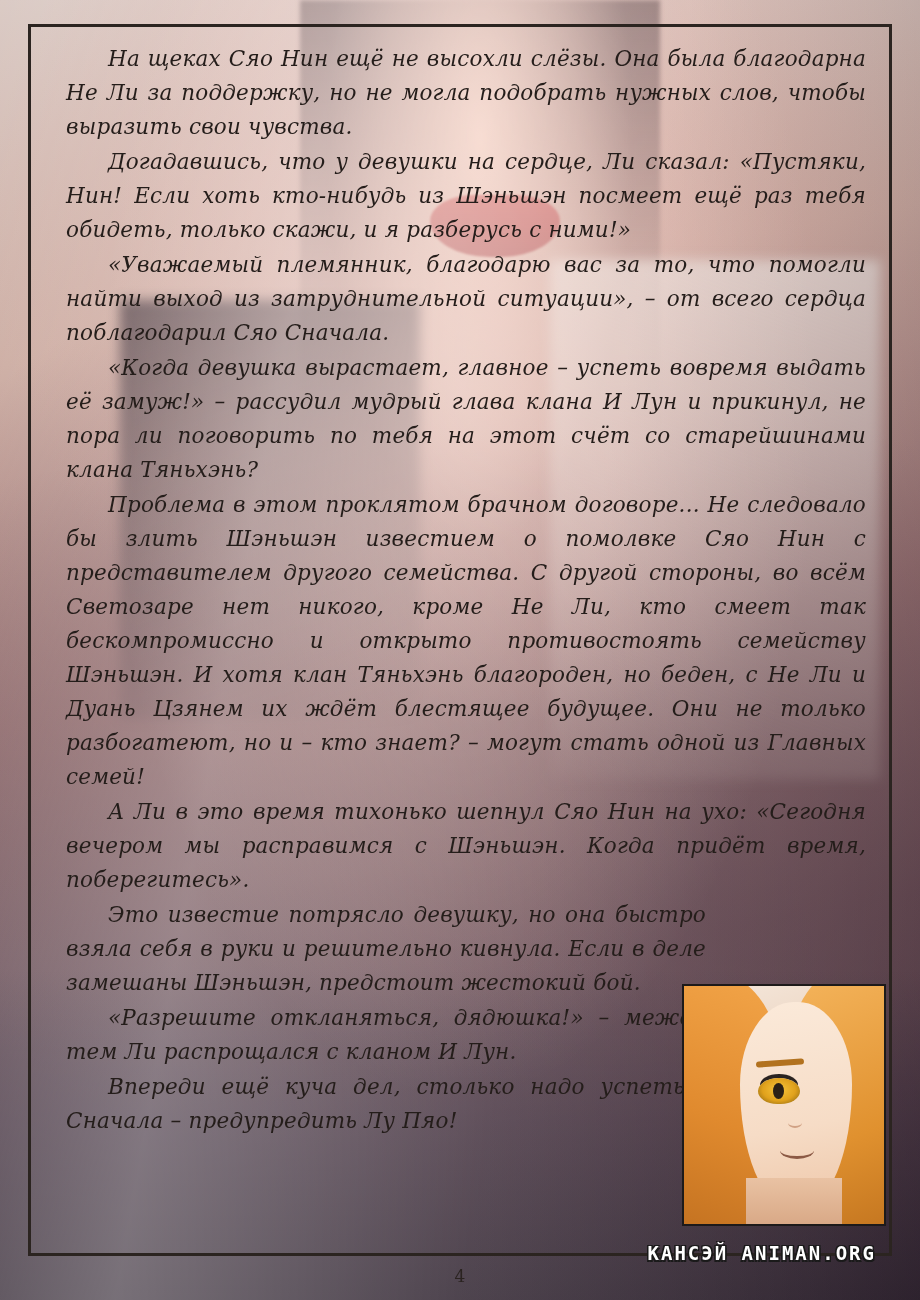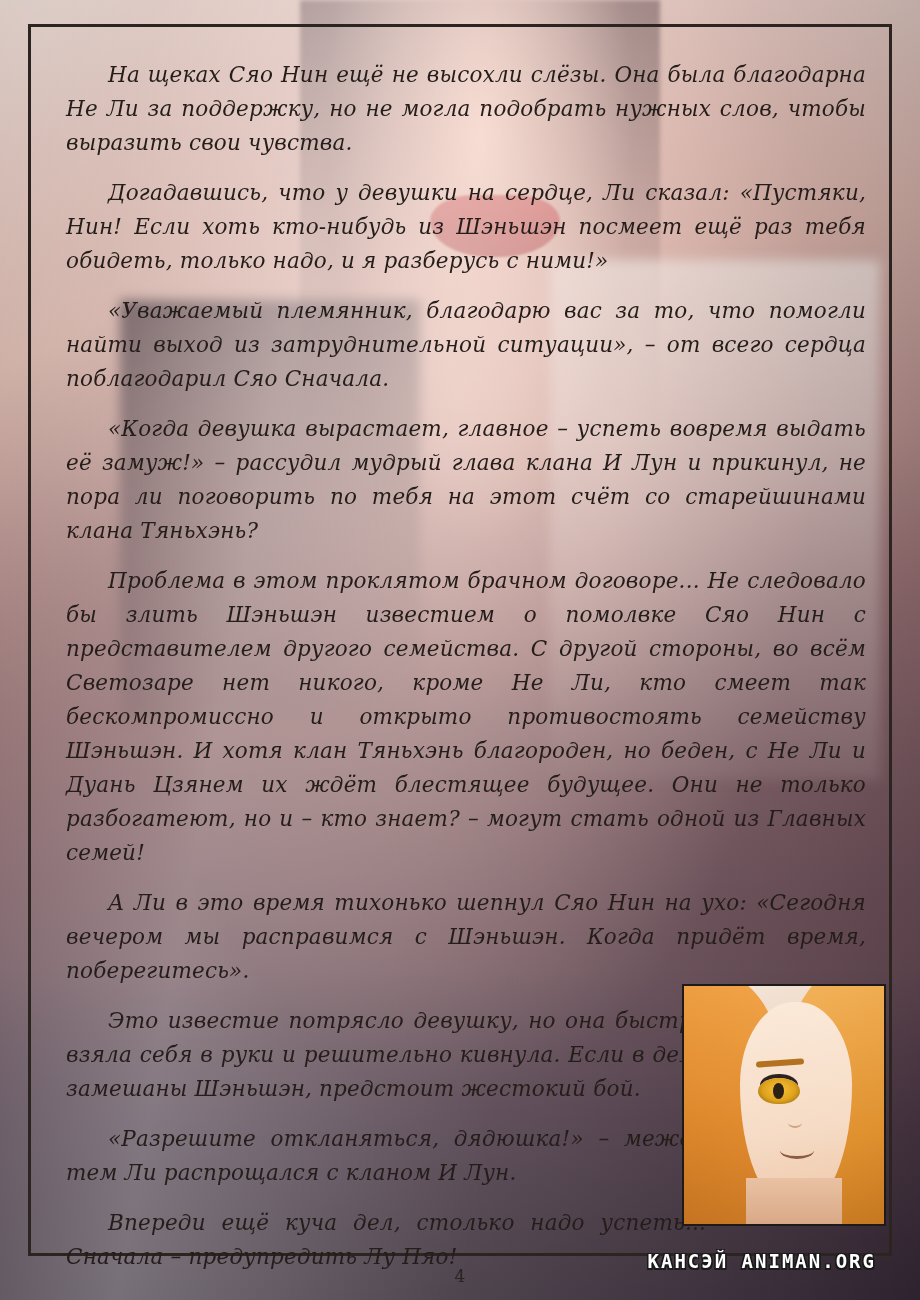--- a/index.html
+++ b/index.html
@@ -110,21 +110,21 @@
     left: 66px;
     top: 42px;
     width: 800px;
     color: #241d1a;
     font-family: "DejaVu Serif", serif;
     font-size: 21.5px;
     line-height: 34px;
     letter-spacing: 0.2px;
   }
   .para {
-    margin: 16px 0 1px 0;
+    margin: 0 0 1px 0;
     text-indent: 42px;
     text-align: justify;
     font-style: italic;
   }
   .para.wrap-right {
     
   }
 
   
   .portrait {
@@ -218,21 +218,21 @@
     bottom: 0;
     width: 96px;
     height: 46px;
     background: linear-gradient(180deg, #e9c2a3, #d9a987);
   }
 
   
   .watermark {
     position: absolute;
     right: 44px;
-    bottom: 28px;
+    bottom: 36px;
     font-family: "DejaVu Sans Mono", monospace;
     font-size: 19px;
     font-weight: bold;
     letter-spacing: 2px;
     color: #ffffff;
     text-shadow:
       -1.5px -1.5px 0 #1a1a1a,
       1.5px -1.5px 0 #1a1a1a,
       -1.5px 1.5px 0 #1a1a1a,
       1.5px 1.5px 0 #1a1a1a;
@@ -261,21 +261,21 @@
     <div class="bg-mask"></div>
     <div class="bg-shoulder-l"></div>
     <div class="bg-shoulder-r"></div>
     <div class="bg-bottom"></div>
   </div>
 
   <div class="frame"></div>
 
   <div class="text-column">
     <p class="para">На щеках Сяо Нин ещё не высохли слёзы. Она была благодарна Не Ли за поддержку, но не могла подобрать нужных слов, чтобы выразить свои чувства.</p>
-    <p class="para">Догадавшись, что у девушки на сердце, Ли сказал: «Пустяки, Нин! Если хоть кто-нибудь из Шэньшэн посмеет ещё раз тебя обидеть, только надо, и я разберусь с ними!»</p>
+    <p class="para">Догадавшись, что у девушки на сердце, Ли сказал: «Пустяки, Нин! Если хоть кто-нибудь из Шэньшэн посмеет ещё раз тебя обидеть, только скажи, и я разберусь с ними!»</p>
     <p class="para">«Уважаемый племянник, благодарю вас за то, что помогли найти выход из затруднительной ситуации», – от всего сердца поблагодарил Сяо Сначала.</p>
     <p class="para">«Когда девушка вырастает, главное – успеть вовремя выдать её замуж!» – рассудил мудрый глава клана И Лун и прикинул, не пора ли поговорить по тебя на этот счёт со старейшинами клана Тяньхэнь?</p>
     <p class="para">Проблема в этом проклятом брачном договоре... Не следовало бы злить Шэньшэн известием о помолвке Сяо Нин с представителем другого семейства. С другой стороны, во всём Светозаре нет никого, кроме Не Ли, кто смеет так бескомпромиссно и открыто противостоять семейству Шэньшэн. И хотя клан Тяньхэнь благороден, но беден, с Не Ли и Дуань Цзянем их ждёт блестящее будущее. Они не только разбогатеют, но и – кто знает? – могут стать одной из Главных семей!</p>
     <p class="para">А Ли в это время тихонько шепнул Сяо Нин на ухо: «Сегодня вечером мы расправимся с Шэньшэн. Когда придёт время, поберегитесь».</p>
     <p class="para wrap-right" style="width:640px;">Это известие потрясло девушку, но она быстро взяла себя в руки и решительно кивнула. Если в деле замешаны Шэньшэн, предстоит жестокий бой.</p>
     <p class="para wrap-right" style="width:640px;">«Разрешите откланяться, дядюшка!» – между тем Ли распрощался с кланом И Лун.</p>
     <p class="para wrap-right" style="width:640px;">Впереди ещё куча дел, столько надо успеть... Сначала – предупредить Лу Пяо!</p>
   </div>
 
   <div class="portrait">

